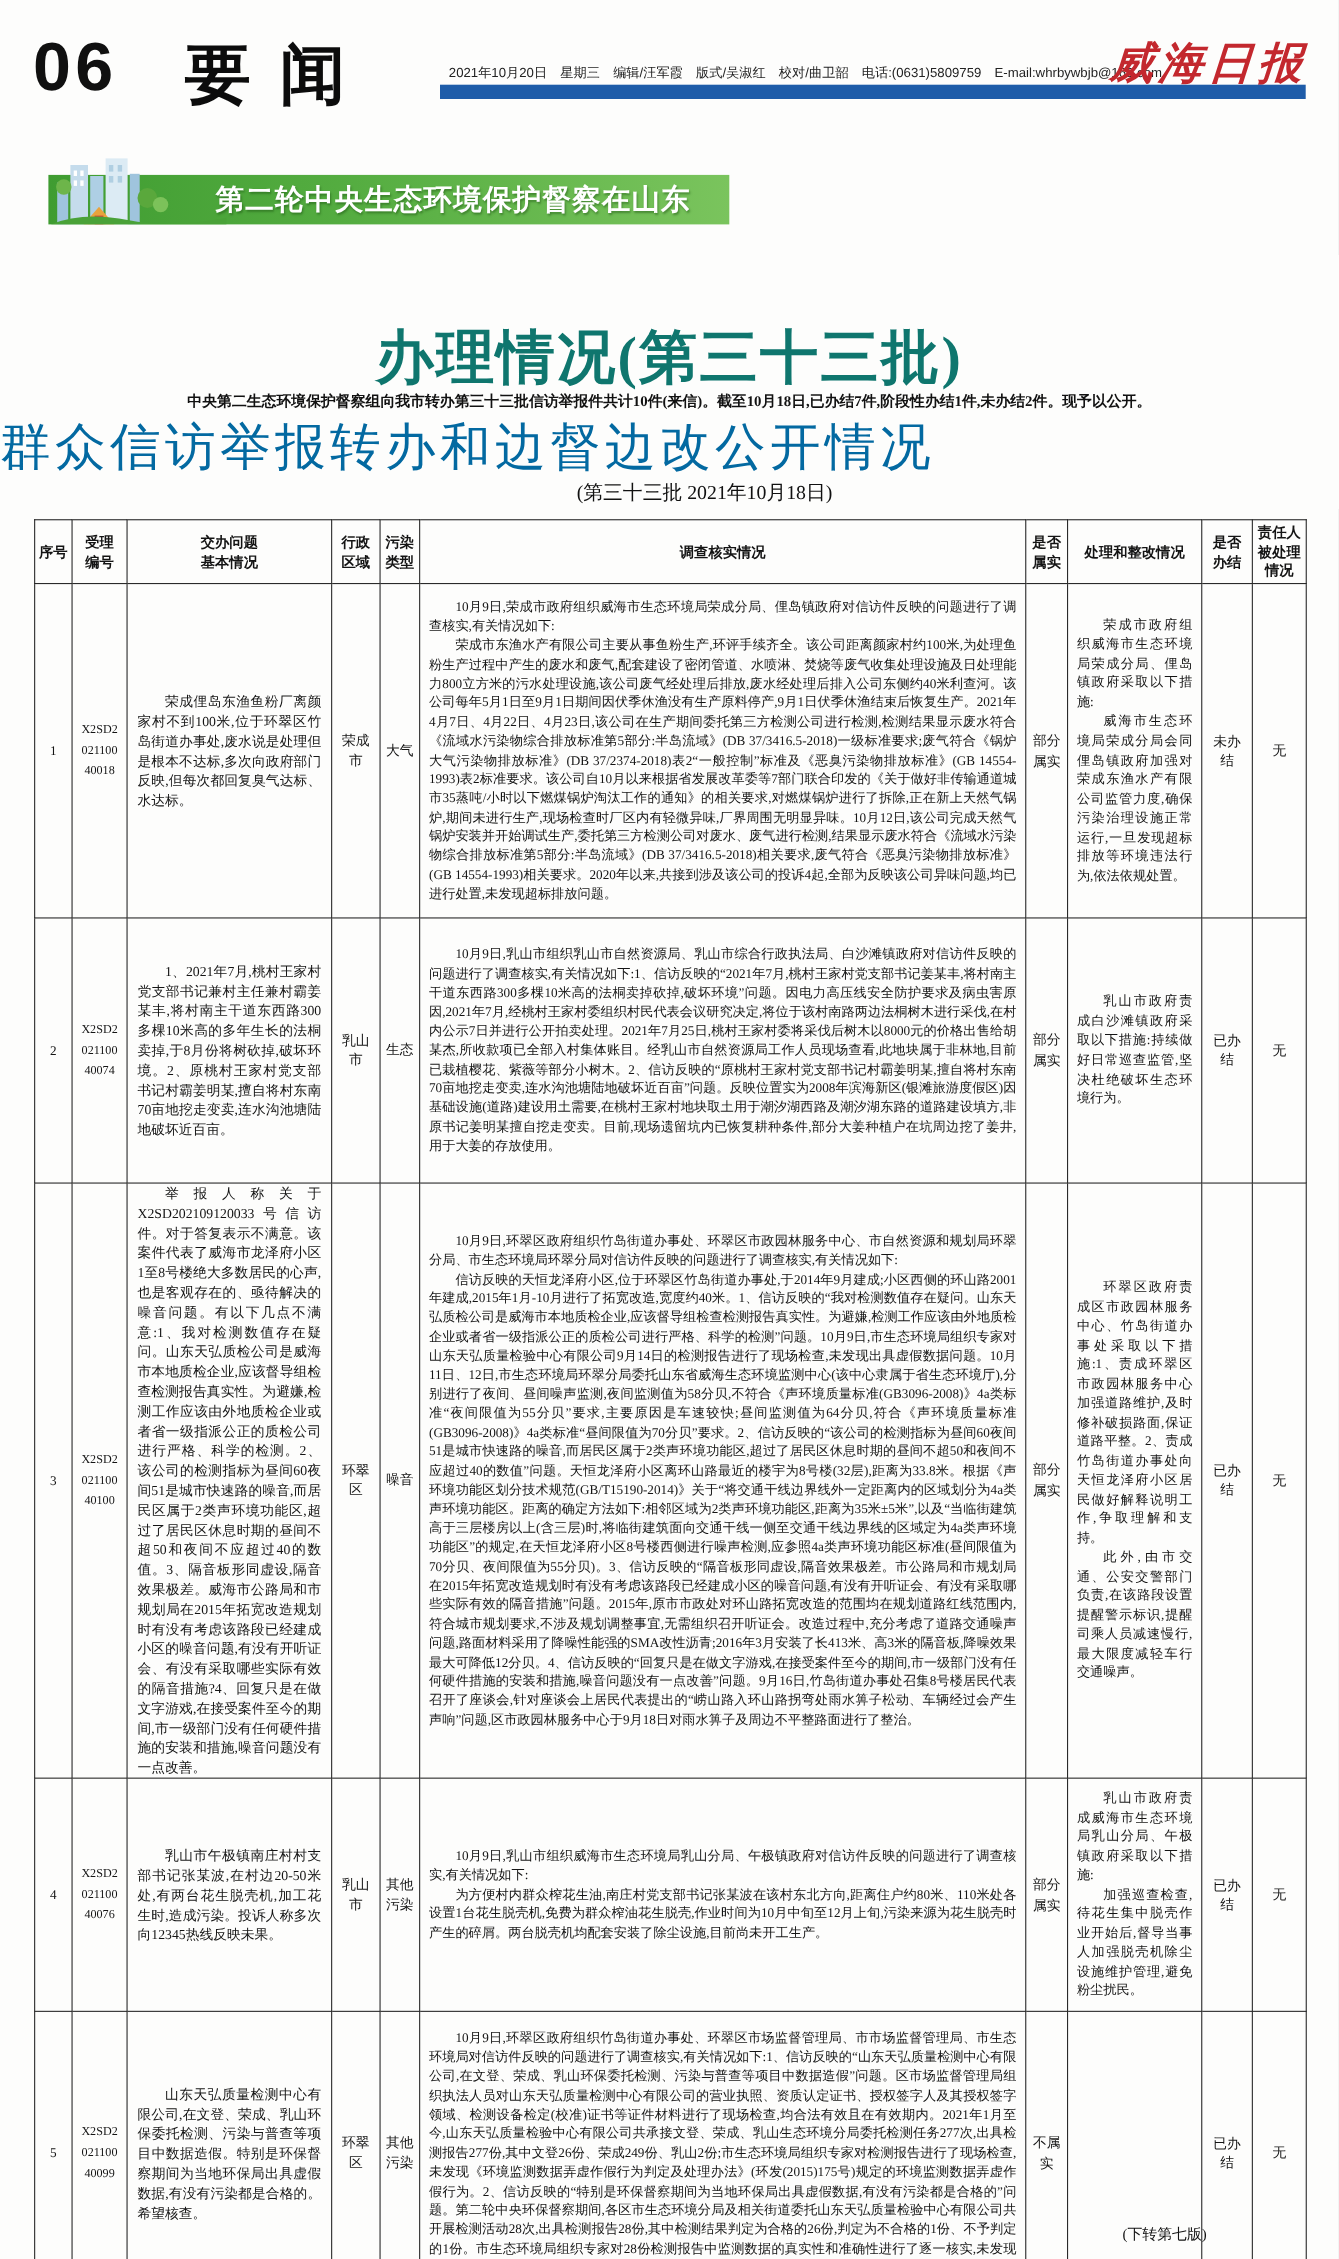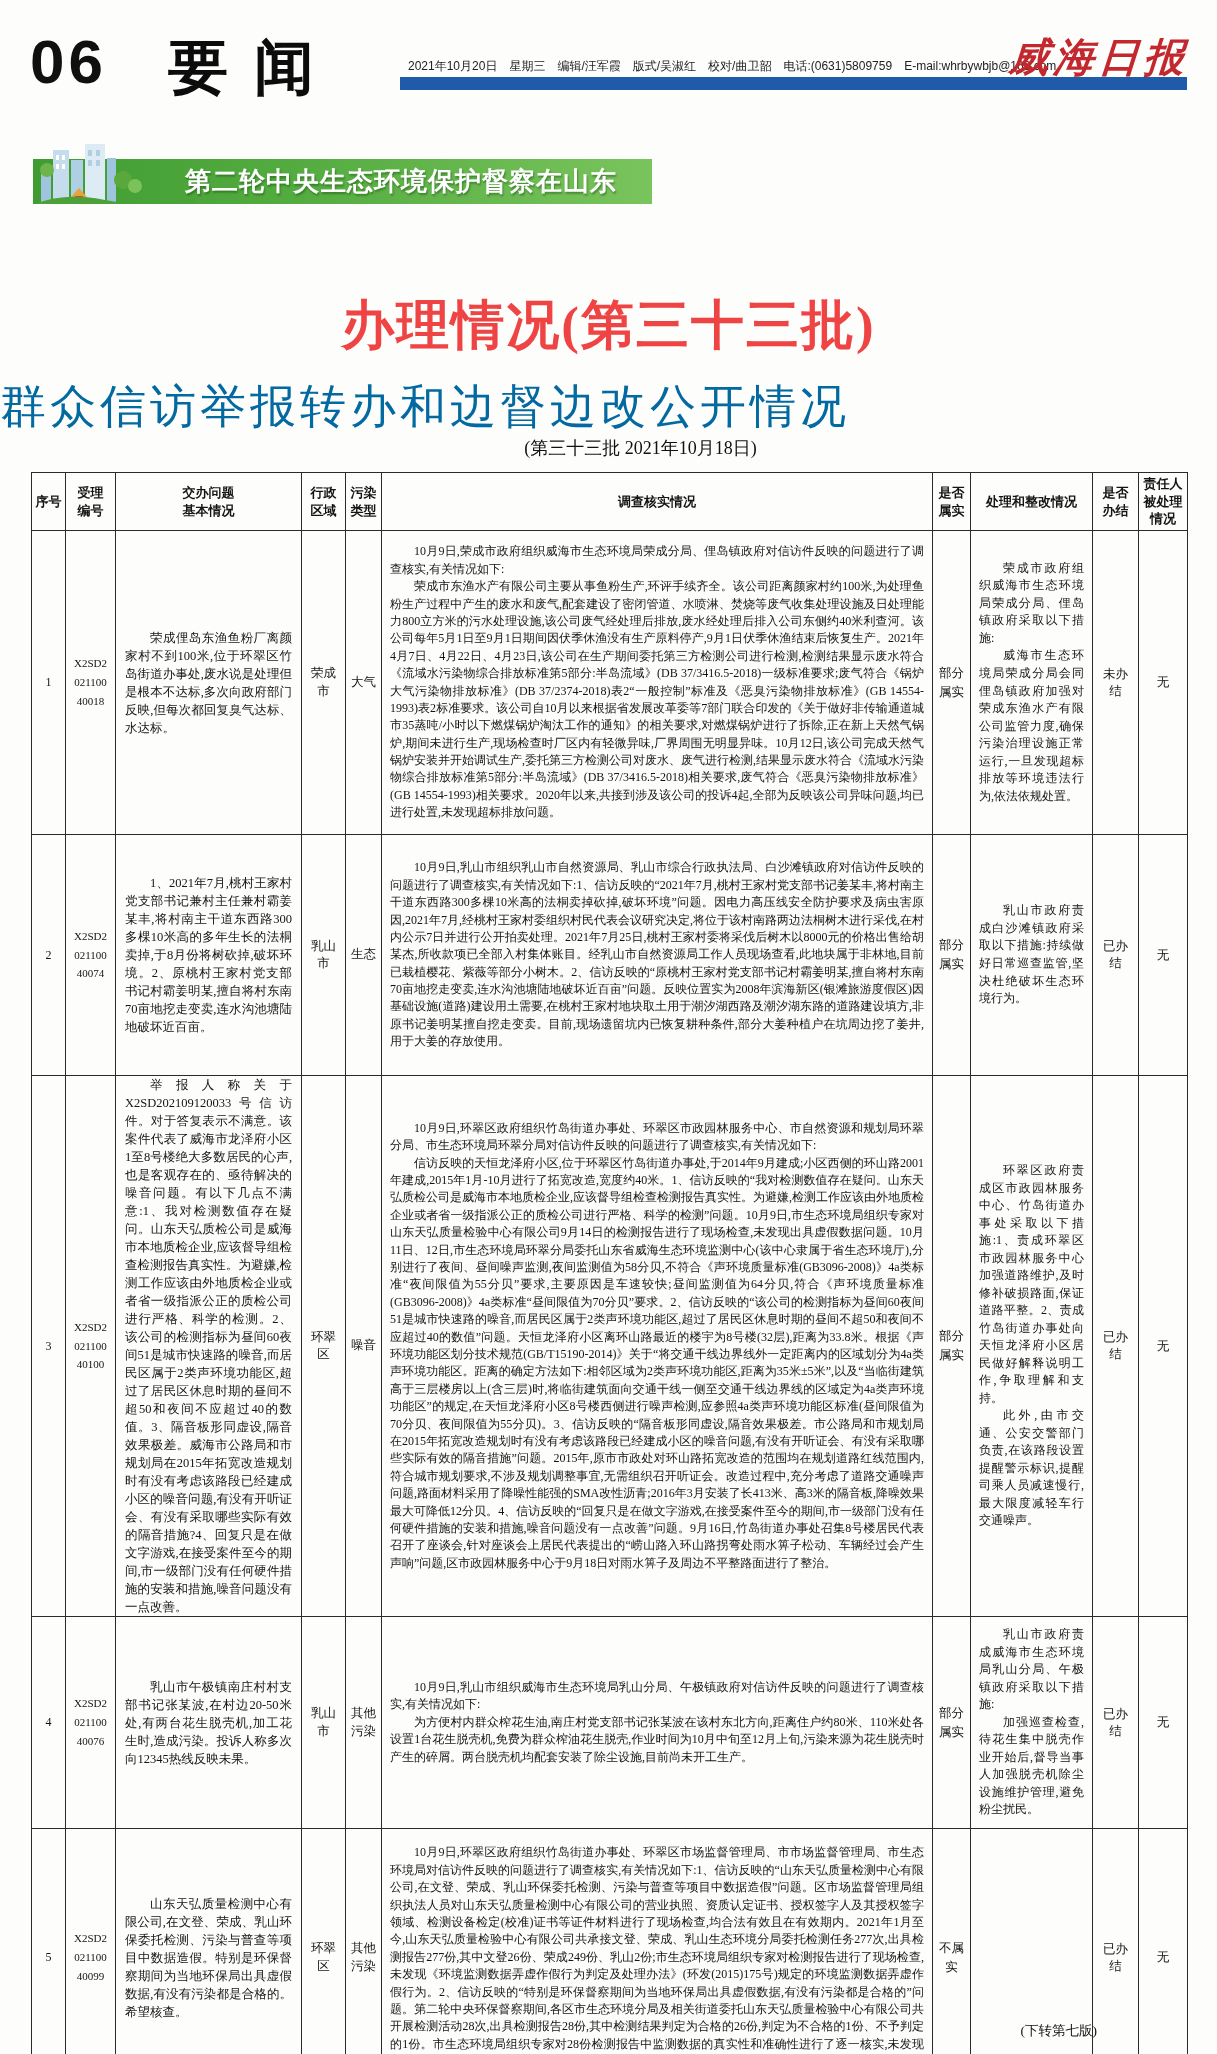--- a/index.html
+++ b/index.html
@@ -10,32 +10,32 @@
   .page-no{position:absolute;left:30px;top:26px;font-family:"Liberation Sans","DejaVu Sans",sans-serif;
            font-weight:bold;font-size:62px;letter-spacing:4px;color:#101010;}
   .section-title{position:absolute;left:168px;top:28px;font-weight:bold;font-size:60px;letter-spacing:26px;color:#0c0c0c;}
   .info-line{position:absolute;left:408px;top:58px;width:620px;font-family:"Liberation Sans","DejaVu Sans",sans-serif;
              font-size:12px;color:#222;white-space:pre;}
   .masthead{position:absolute;right:28px;top:30px;font-size:40px;font-weight:bold;font-style:italic;
             color:#c3282e;letter-spacing:5px;transform:skewX(-4deg);}
   .blue-bar{position:absolute;left:400px;top:77px;width:787px;height:13px;background:#1e5ca9;}
 
   
-  .banner{position:absolute;left:33px;top:140px;width:619px;height:64px;}
+  .banner{position:absolute;left:44px;top:140px;width:619px;height:64px;}
   .banner-strip{position:absolute;left:0;bottom:0;width:100%;height:45px;
                 background:linear-gradient(90deg,#3f9c31 0%,#55ad41 45%,#7ac45d 100%);}
   .banner-text{position:absolute;left:152px;bottom:0;height:45px;line-height:45px;font-size:26px;font-weight:bold;
                color:#ffffff;letter-spacing:1px;text-shadow:1px 2px 2px rgba(20,70,10,.45);white-space:nowrap;}
   .banner-art{position:absolute;left:2px;bottom:0;}
 
   
   .hl1{position:absolute;left:0;top:228px;width:100%;text-align:center;font-size:53px;font-weight:bold;
        letter-spacing:2px;color:#000;}
   .hl2{position:absolute;left:0;top:290px;width:100%;text-align:center;font-size:53px;font-weight:bold;
-       letter-spacing:2px;color:#ef4444;}
+       letter-spacing:2px;color:#0f766e;}
   .intro{position:absolute;left:0;top:356px;width:100%;text-align:center;font-size:13.5px;font-weight:bold;color:#111;}
   .subhead{position:absolute;left:0;top:376px;width:100%;font-size:46px;font-weight:normal;
            letter-spacing:4px;color:#0369a1;}
   .dateline{position:absolute;left:0;top:436px;width:100%;text-align:center;font-size:18px;color:#111;padding-left:32px;}
 
   
   .report-table{position:absolute;left:31px;top:472px;width:1156px;border-collapse:collapse;table-layout:fixed;color:#141414;}
   .report-table th,.report-table td{border:1px solid #2a2a2a;vertical-align:middle;overflow:hidden;padding:0;}
   .report-table th{font-size:13px;font-weight:bold;text-align:center;white-space:pre-line;line-height:1.35;}
   .c-seq{font-size:12px;text-align:center;}
@@ -81,20 +81,21 @@
       <circle cx="88" cy="40" r="9" fill="#5aa83c"></circle>
       <circle cx="100" cy="46" r="7" fill="#7cc25a"></circle>
       <path d="M30 64 L44 48 L58 64 Z" fill="#e8a33d"></path>
       <rect x="40" y="56" width="8" height="8" fill="#d04a3a"></rect>
       <path d="M0 64 Q30 52 70 60 Q110 68 160 58 L160 64 Z" fill="#4aa238"></path>
     </svg>
     <div class="banner-text">第二轮中央生态环境保护督察在山东</div>
   </div>
 
   <div class="hl2">办理情况(第三十三批)</div>
+  <div class="intro">中央第二生态环境保护督察组向我市转办第三十三批信访举报件共计10件(来信)。截至10月18日,已办结7件,阶段性办结1件,未办结2件。现予以公开。</div>
   <div class="subhead">群众信访举报转办和边督边改公开情况</div>
   <div class="dateline">(第三十三批 2021年10月18日)</div>
 
   <table class="report-table">
     <colgroup>
       <col style="width:34px">
         <col style="width:50px">
         <col style="width:186px">
         <col style="width:44px">
       <col style="width:36px">

